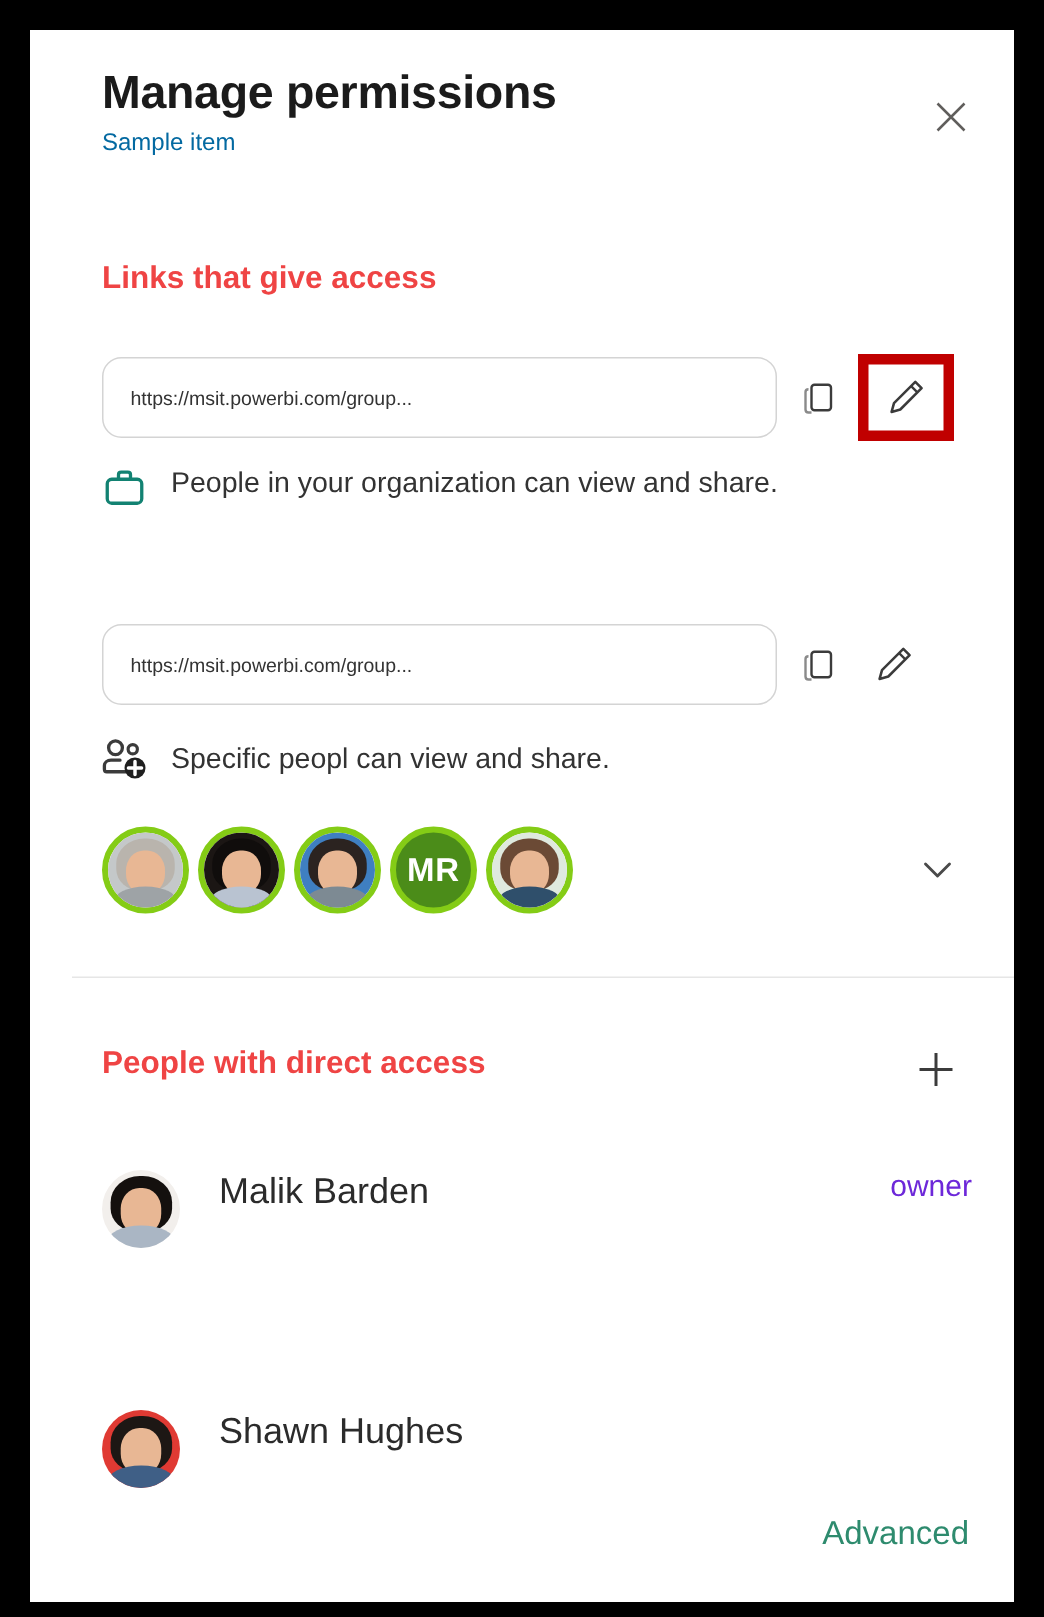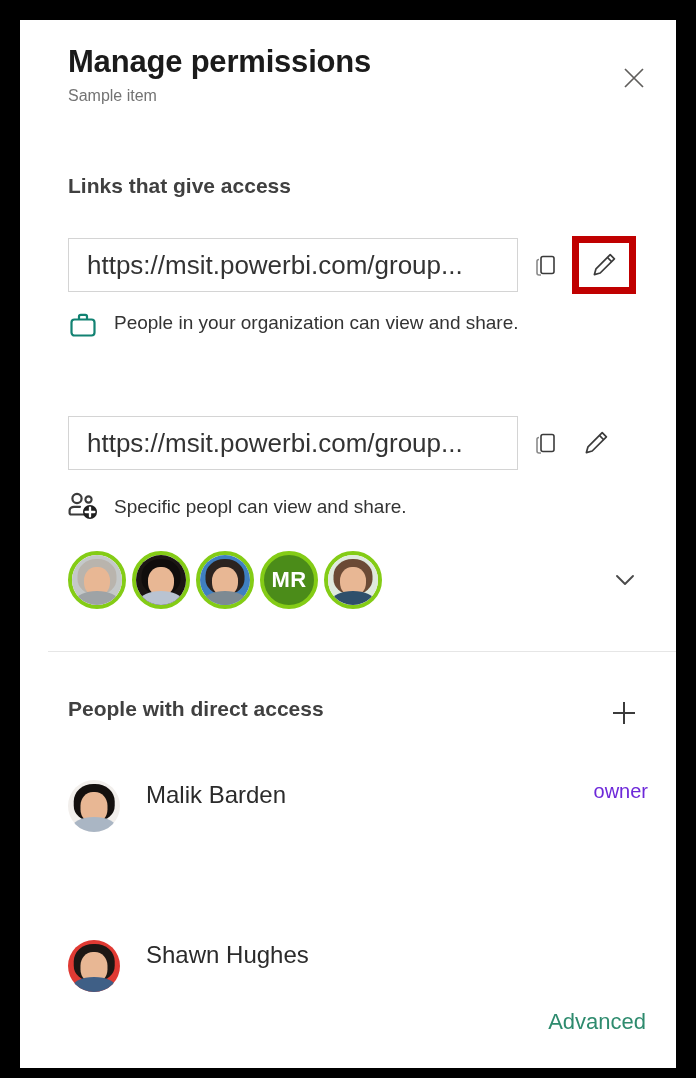--- a/index.html
+++ b/index.html
@@ -31,67 +31,67 @@
   }
   .title {
     font-size: 31px;
     font-weight: 600;
     color: #1b1b1b;
     letter-spacing: -0.2px;
     line-height: 40px;
   }
   .subtitle {
     font-size: 16px;
-    color: #737373;
+    color: #0369a1;
     margin-top: 4px;
     line-height: 20px;
   }
   .close-btn {
     position: absolute;
     right: -6px;
     top: 16px;
     width: 40px;
     height: 40px;
     display: flex;
     align-items: center;
     justify-content: center;
     cursor: pointer;
   }
 
   
   .section-title {
     font-size: 21px;
     font-weight: 600;
-    color: #404040;
+    color: #ef4444;
     line-height: 28px;
   }
 
   #links-heading { position: absolute; left: 48px; top: 152px; }
 
   
   .link-row {
     position: absolute;
     left: 48px;
     right: 28px;
     display: flex;
     align-items: center;
   }
   #link-row-0 { top: 216px; }
   #link-row-1 { top: 396px; }
 
   .link-field {
     width: 450px;
     height: 54px;
     border: 1px solid #d4d4d4;
-    border-radius: 0;
+    border-radius: 13px;
     display: flex;
     align-items: center;
     padding: 0 18px;
     background: #ffffff;
-    font-size: 26px;
+    font-size: 13px;
     color: #333333;
     white-space: nowrap;
     overflow: hidden;
   }
 
   .icon-btn {
     width: 44px;
     height: 44px;
     display: flex;
     align-items: center;

